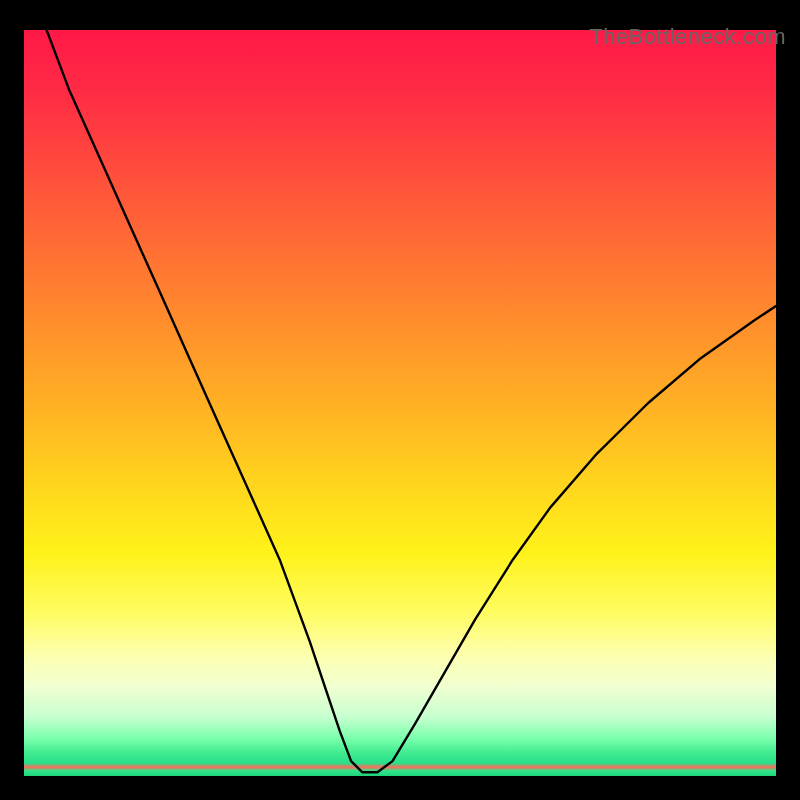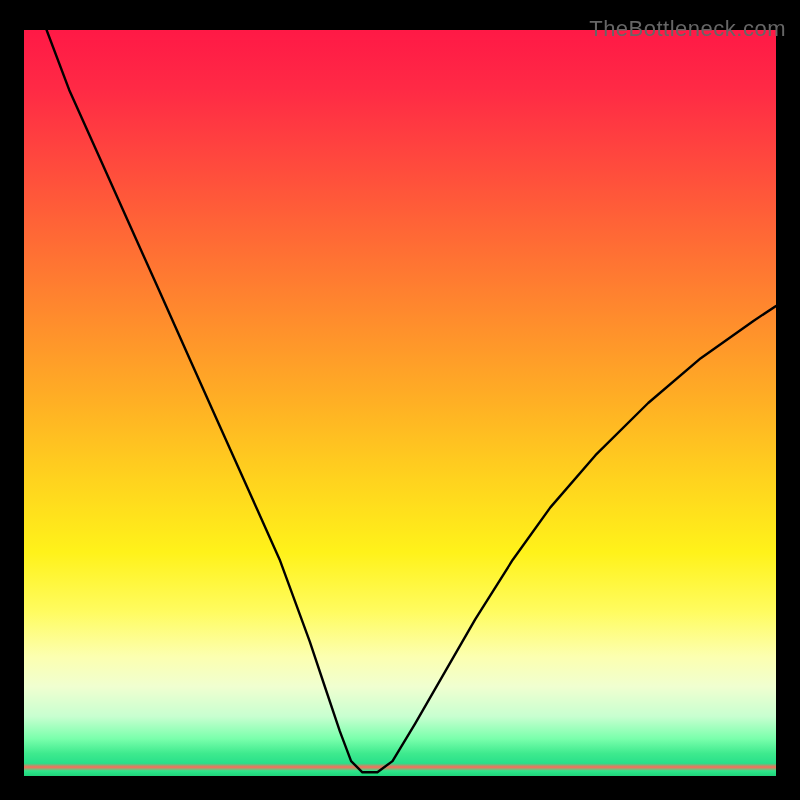--- a/index.html
+++ b/index.html
@@ -11,21 +11,21 @@
     overflow: hidden;
   }
   .frame {
     position: relative;
     width: 800px;
     height: 800px;
     background: #000;
   }
   .watermark {
     position: absolute;
-    top: 16px;
+    top: 24px;
     right: 14px;
     font-family: Arial, Helvetica, sans-serif;
     font-size: 22px;
     color: #666;
     letter-spacing: 0.5px;
     z-index: 5;
     text-align: center;
   }
   .plot {
     position: absolute;

